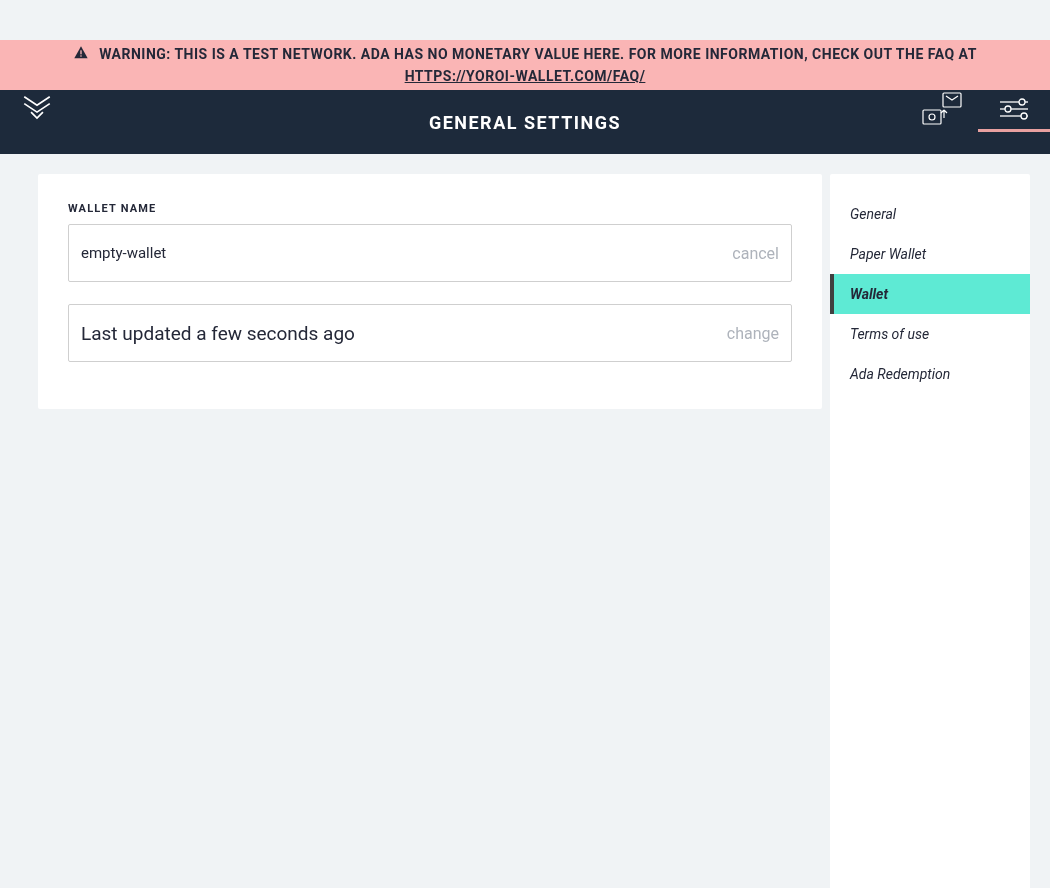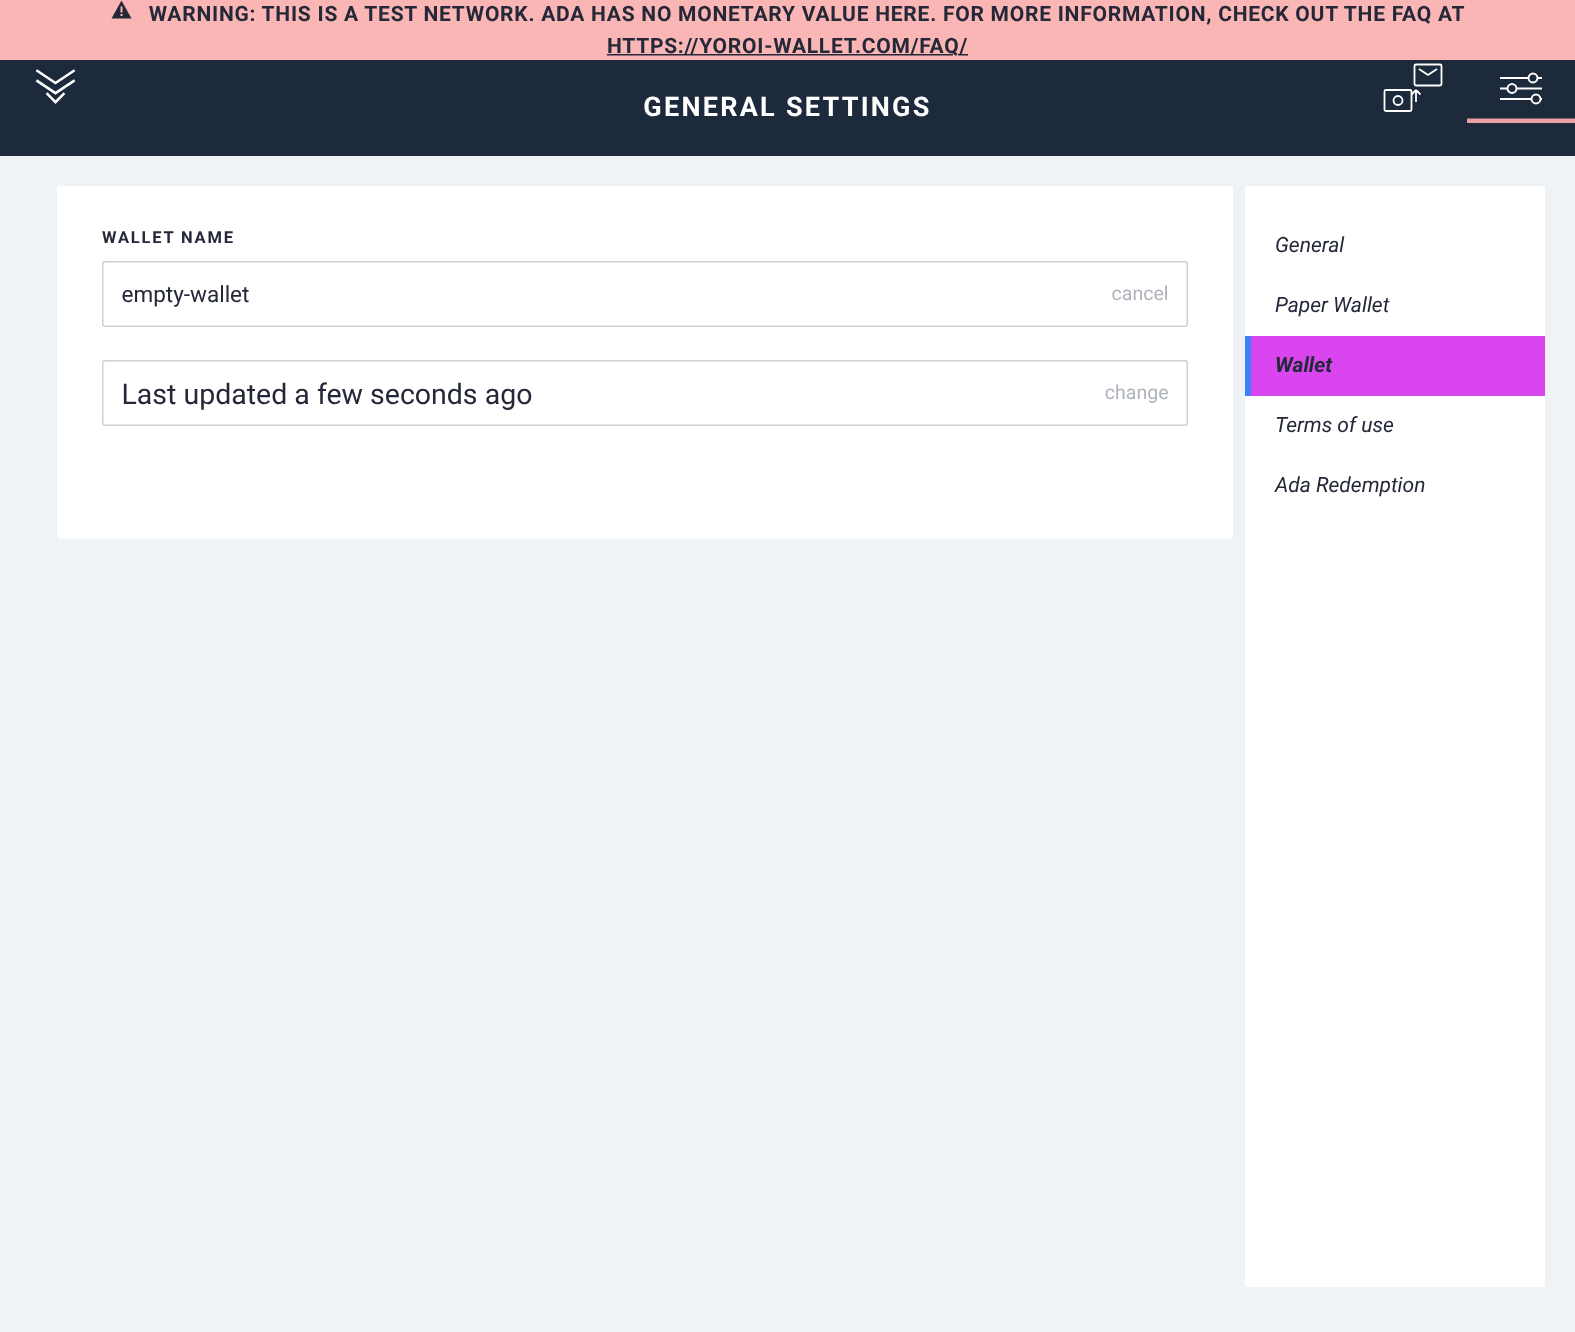--- a/index.html
+++ b/index.html
@@ -12,24 +12,25 @@
     }
     .warning-banner {
       background: #fab5b5;
       color: #242838;
       text-align: center;
       padding: 6px 20px;
       font-size: 14px;
       font-weight: 700;
       letter-spacing: 0.5px;
       line-height: 20px;
-      height: 40px;
+      height: 50px;
       display: flex;
       align-items: center;
       justify-content: center;
+      margin-top: 40px;
     }
     .warning-banner-inner { display: inline; }
     .warning-icon {
       display: inline-block;
       vertical-align: middle;
       margin-right: 10px;
     }
     .warning-link {
       text-decoration: underline;
       color: #242838;
@@ -94,42 +95,42 @@
     .field-label {
       font-size: 11px;
       font-weight: 700;
       letter-spacing: 1.2px;
       color: #242838;
       margin-bottom: 9px;
     }
     .field-box {
       border: 1px solid #cfcfcf;
       border-radius: 2px;
-      height: 44px;
+      height: 58px;
       display: flex;
       align-items: center;
       padding: 0 12px;
       background: #fff;
     }
     .field-input {
       flex: 1;
       border: none;
       outline: none;
       font-size: 15px;
       color: #242838;
       font-family: inherit;
       background: transparent;
     }
     .field-static {
       flex: 1;
       font-size: 19px;
       color: #242838;
     }
     .field-action {
-      font-size: 13px;
+      font-size: 16px;
       color: #aeb3bb;
       cursor: pointer;
       margin-left: 10px;
     }
     .sidebar {
       width: 200px;
       background: #ffffff;
       border-radius: 2px;
       height: 100%;
       padding-top: 20px;
@@ -138,22 +139,22 @@
     .sidebar-item {
       height: 40px;
       display: flex;
       align-items: center;
       padding: 0 20px;
       font-size: 14px;
       color: #242838;
       cursor: pointer;
     }
     .sidebar-item.active {
-      background: #d946ef;
-      border-left: 4px solid #3b82f6;
+      background: #5eead4;
+      border-left: 4px solid #404040;
       padding-left: 16px;
       font-weight: 700;
     }
   </style>
 </head>
 <body>
 
 <div class="warning-banner">
   <div class="warning-banner-inner">
     <span class="warning-icon">

